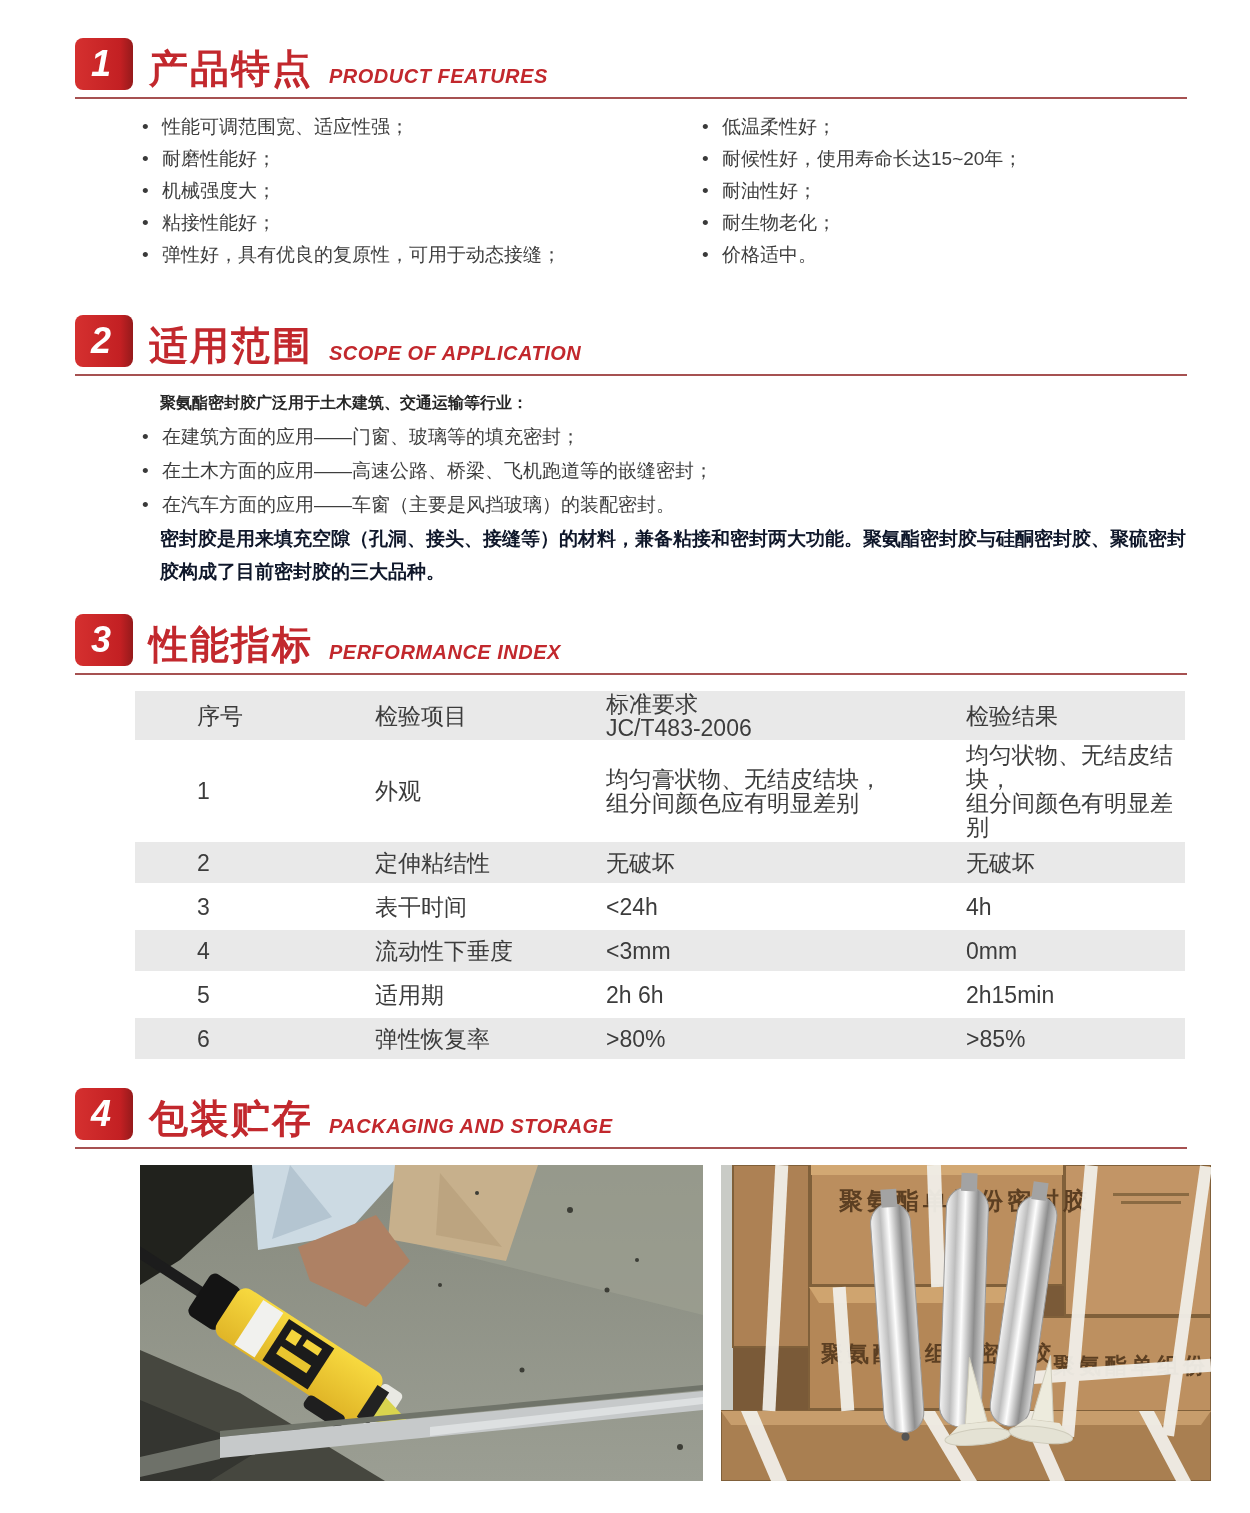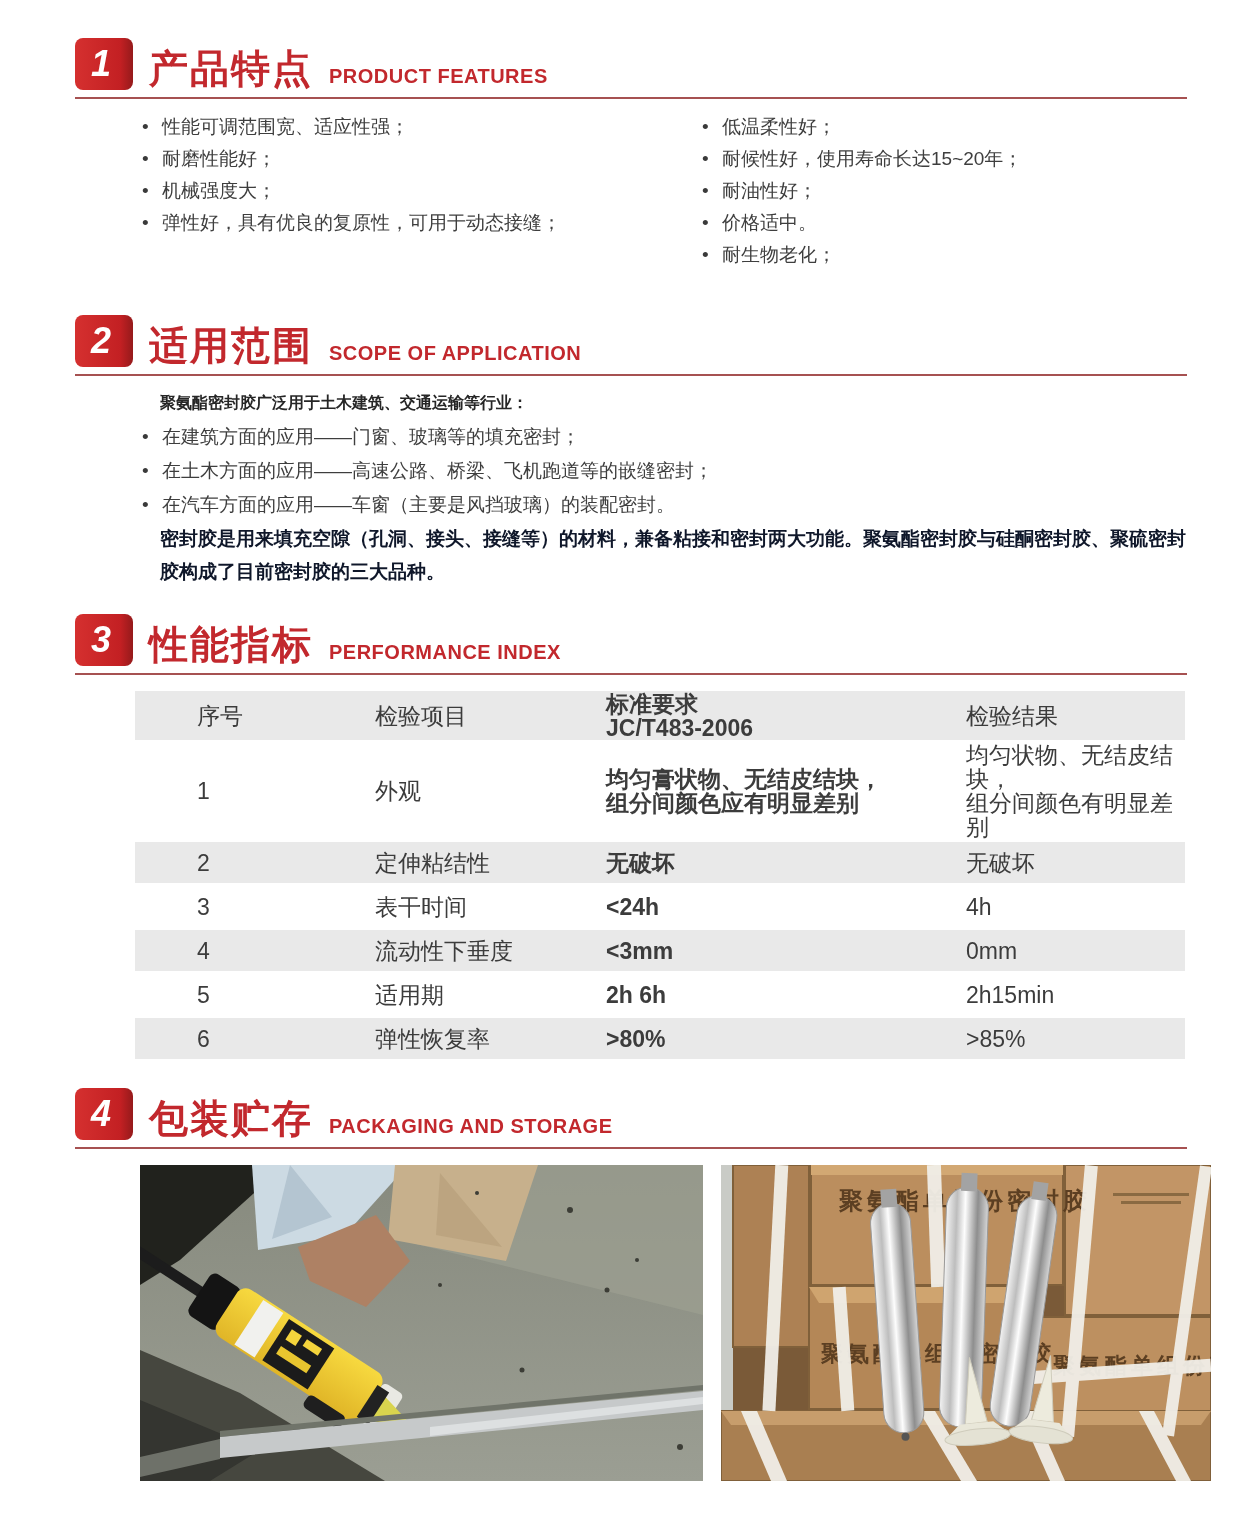--- a/index.html
+++ b/index.html
@@ -22,21 +22,21 @@
     color:#ffffff; font-size:36px; font-weight:bold; font-style:italic;
     display:flex; align-items:center; justify-content:center;
     padding-right:6px; flex:0 0 auto;
   }
   .sec-title {
     font-size:39px; font-weight:800; color:#c2282d;
     letter-spacing:2px; line-height:1; padding-bottom:2px; white-space:nowrap;
   }
   .sec-sub {
     font-size:20px; font-weight:700; color:#c2282d;
-    line-height:1; padding-bottom:4px; white-space:nowrap; letter-spacing:0.5px;
+    line-height:1; padding-bottom:4px; white-space:nowrap; letter-spacing:0.5px;font-style:italic;
   }
   .mt-s1 { margin-top:38px; }
   .mt-s2 { margin-top:44px; }
   .mt-s3 { margin-top:26px; }
   .mt-s4 { margin-top:26px; }
   
   ul { list-style:none; }
   .bullet {
     position:relative; padding-left:22px; font-size:19px; line-height:32px;
     color:#3e3e3e; white-space:nowrap;
@@ -58,21 +58,21 @@
     margin:16px 0 0 135px; width:1050px;
     border-collapse:separate; border-spacing:0;
     font-size:23px; color:#3c3c3c; table-layout:fixed;
   }
   .perf th, .perf td {
     font-weight:400; text-align:left; vertical-align:middle;
     border-bottom:3px solid #ffffff; white-space:pre-line; line-height:24px;
   }
   .perf .c1 { width:195px; padding-left:62px; }
   .perf .c2 { width:260px; padding-left:45px; }
-  .perf .c3 { width:360px; padding-left:16px;font-weight:bold; }
+  .perf .c3 { width:360px; padding-left:16px; }
   .perf .c4 { width:235px; padding-left:16px; }
   .perf thead th { height:52px; background:#e9e9e9; }
   .perf tr.stripe td { background:#e9e9e9; }
   .perf tr td { height:44px; }
   .perf tr.tall td { height:70px; }
   
   .pack-bullet { margin:12px 0 0 140px; }
   .photos { display:flex; gap:18px; margin:16px 0 0 140px; }
   .photo { flex:0 0 auto; display:block; }
 </style>
@@ -85,28 +85,29 @@
     <div class="num-box">1</div>
     <div class="sec-title">产品特点</div>
     <div class="sec-sub">PRODUCT FEATURES</div>
   </div>
 
   <div class="features">
     <ul class="fcol-left">
       <li class="bullet">性能可调范围宽、适应性强；</li>
       <li class="bullet">耐磨性能好；</li>
       <li class="bullet">机械强度大；</li>
+      <li class="bullet">粘接性能好；</li>
       <li class="bullet">弹性好，具有优良的复原性，可用于动态接缝；</li>
     </ul>
     <ul class="fcol-right">
       <li class="bullet">低温柔性好；</li>
       <li class="bullet">耐候性好，使用寿命长达15~20年；</li>
       <li class="bullet">耐油性好；</li>
+      <li class="bullet">耐生物老化；</li>
       <li class="bullet">价格适中。</li>
-      <li class="bullet">耐生物老化；</li>
     </ul>
   </div>
 
   <div class="sec-head mt-s2">
     <div class="num-box">2</div>
     <div class="sec-title">适用范围</div>
     <div class="sec-sub">SCOPE OF APPLICATION</div>
   </div>
 
   <div class="scope">

